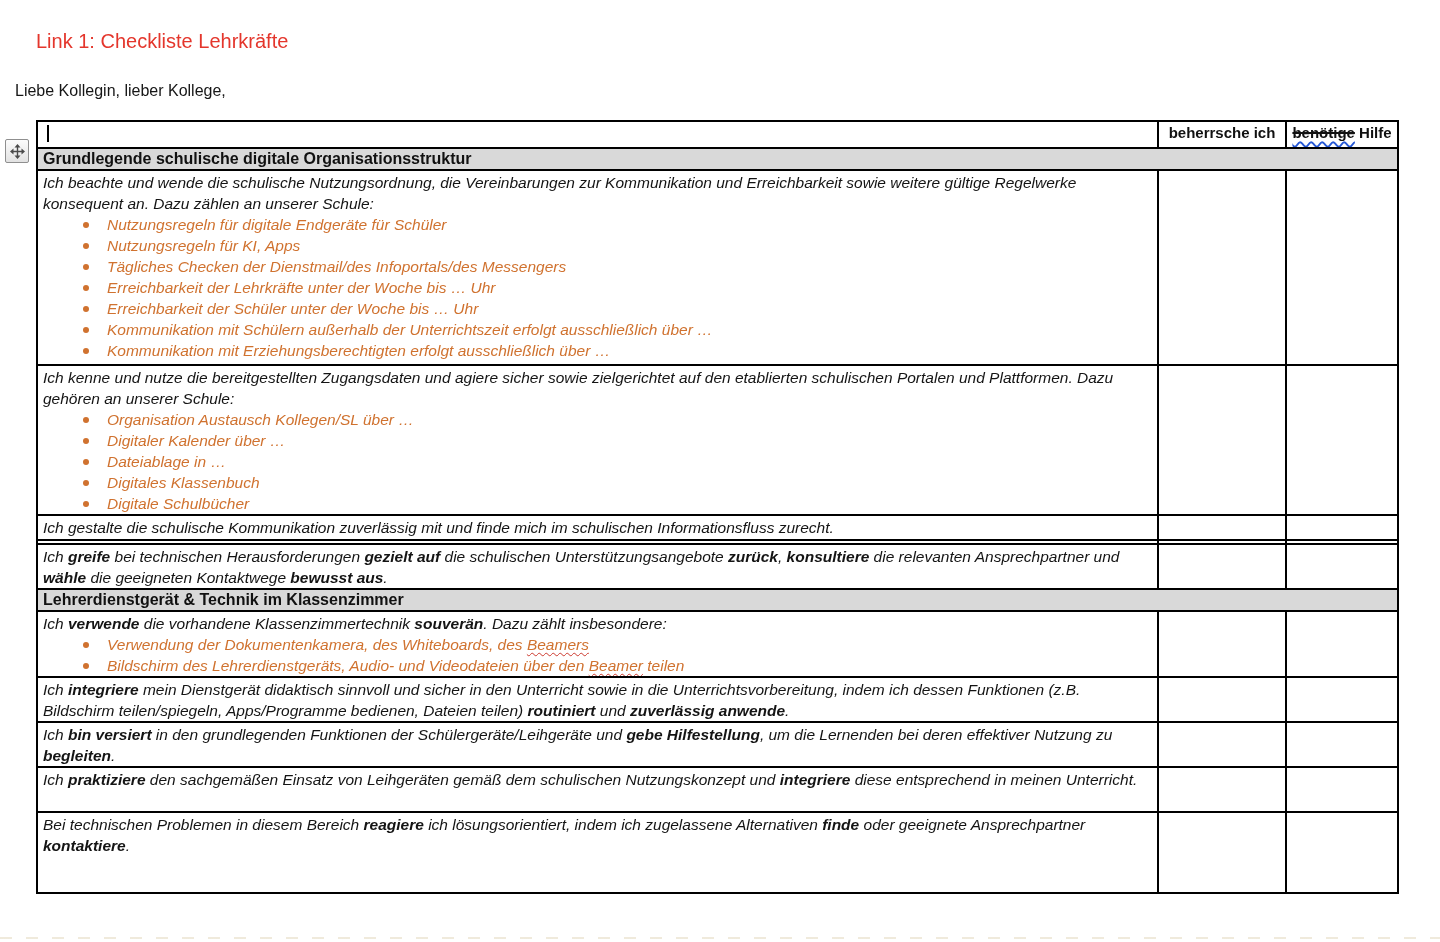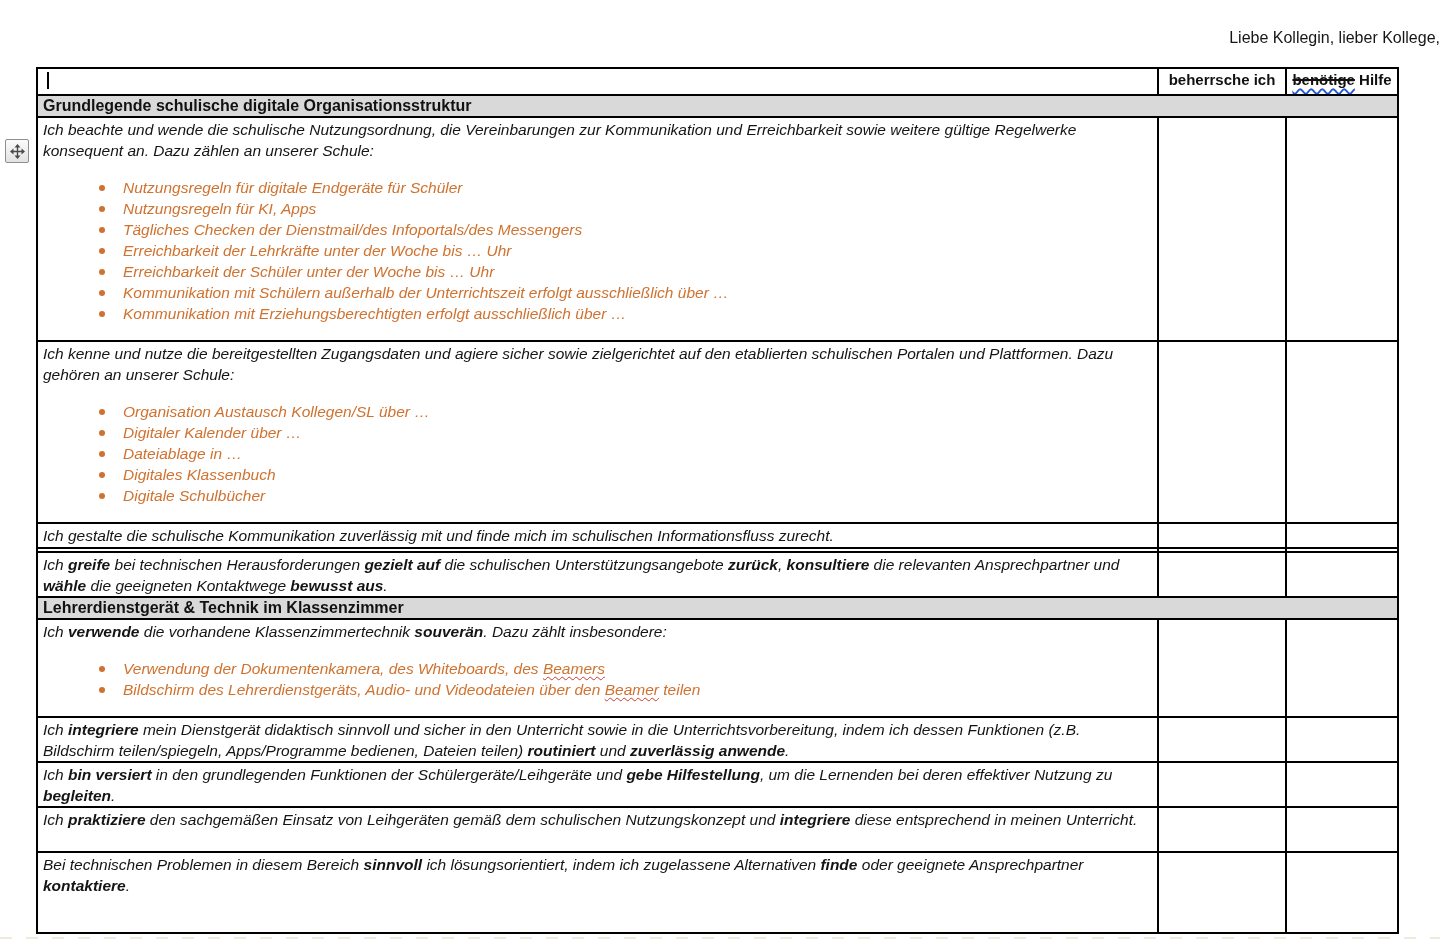--- a/index.html
+++ b/index.html
@@ -1,35 +1,35 @@
 <!DOCTYPE html>
 <html style="--title-red: #e4362c; --orange: #d0722f; --section-bg: #d9d9d9; --sq-blue: #2457d6; --sq-red: #cc3a2f;"><head>
 <meta charset="utf-8">
 <style>
   html,body { margin:0; padding:0; }
   .page {
     position:relative; width:1440px; height:942px; background:#ffffff;
     font-family:"Liberation Sans", sans-serif; color:#111; overflow:hidden;
   }
   .title { margin:0; padding:30px 0 0 36px; font-size:20px; font-weight:400; color:var(--title-red,#e4362c); }
-  .para  { margin:0; padding-left:36px; font-size:16px; line-height:20px; color:#161616;text-align:right; }
+  .para  { margin:0; padding-left:15px; font-size:16px; line-height:20px; color:#161616; }
   .para.greeting { margin-top:28px; }
   .para.intro    { margin-top:18px; }
 
   table.checklist { margin:19px 0 0 36px; border-collapse:collapse; table-layout:fixed; width:1361px; }
   .checklist td { border:2px solid #000; vertical-align:top; overflow:hidden; }
   col.c1 { width:1121px; } col.c2 { width:128px; } col.c3 { width:112px; }
 
   td.hdr { font-weight:bold; font-size:15px; text-align:center; height:22px; line-height:22px; padding:0 2px; font-style:normal; }
   td.hdr-item { height:22px; padding:0; }
   td.section { background:var(--section-bg,#d9d9d9); font-weight:bold; font-size:16px; line-height:20px; padding:0 5px; font-style:normal;margin-left:40px; }
   td.item { font-style:italic; font-size:15.5px; line-height:21px; padding:1px 6px 0 5px; color:#141414; }
   td.spacer { padding:0; }
 
-  ul.bullets { margin:16px; padding:0 0 0 39px; list-style:none; color:var(--orange,#d0722f); }
+  ul.bullets { margin:0; padding:0 0 0 39px; list-style:none; color:var(--orange,#d0722f); }
   ul.bullets li { position:relative; padding-left:25px; }
   ul.bullets li::before { content:""; position:absolute; left:1px; top:8px; width:6px; height:6px; border-radius:50%; background:currentColor; }
 
   .b { font-weight:bold; }
   .wavy-red  { text-decoration-line:underline; text-decoration-style:wavy; text-decoration-color:var(--sq-red,#cc3a2f); text-decoration-thickness:1px; text-underline-offset:2px; }
   .wavy-blue { text-decoration-line:underline; text-decoration-style:wavy; text-decoration-color:var(--sq-blue,#2457d6); text-decoration-thickness:2px; text-underline-offset:3px; }
   .strike { text-decoration:line-through; text-decoration-thickness:1.5px; }
 
   .caret { display:inline-block; width:1.5px; height:17px; background:#000; margin:2px 0 0 4px; animation:blink 1.1s steps(1) infinite; }
   @keyframes blink { 50% { opacity:0; } }
@@ -40,20 +40,21 @@
   .move-handle svg { display:block; }
 
   .page-dashes { position:absolute; left:0; right:0; bottom:3px; height:2px;
     background:repeating-linear-gradient(90deg, #ece5d3 0 12px, transparent 12px 26px); opacity:.8; }
 </style>
 </head>
 <body>
 
 <div class="page">
 
+  <h1 class="title">Link 1: Checkliste Lehrkräfte</h1>
   <p class="para greeting">Liebe Kollegin, lieber Kollege,</p>
 
   <div class="move-handle" title="">
     <svg width="15" height="15" viewBox="0 0 15 15">
       <path fill="#4a4a4a" d="M7.5 0 L10.5 3.5 L8.2 3.5 L8.2 6.8 L11.5 6.8 L11.5 4.5 L15 7.5 L11.5 10.5 L11.5 8.2 L8.2 8.2 L8.2 11.5 L10.5 11.5 L7.5 15 L4.5 11.5 L6.8 11.5 L6.8 8.2 L3.5 8.2 L3.5 10.5 L0 7.5 L3.5 4.5 L3.5 6.8 L6.8 6.8 L6.8 3.5 L4.5 3.5 Z"></path>
     </svg>
   </div>
 
   <table class="checklist">
     <colgroup>
@@ -151,21 +152,21 @@
         </tr>
         <tr>
           <td class="item" style="height: 42px;">
             <div><span>Ich </span><span class="b">praktiziere</span><span> den sachgemäßen Einsatz von Leihgeräten gemäß dem schulischen Nutzungskonzept und </span><span class="b">integriere</span><span> diese entsprechend in meinen Unterricht.</span></div>
           </td>
           <td class="check"></td>
           <td class="check"></td>
         </tr>
         <tr>
           <td class="item" style="height: 78px;">
-            <div><span>Bei technischen Problemen in diesem Bereich </span><span class="b">sinnvoll</span><span> ich lösungsorientiert, indem ich zugelassene Alternativen </span><span class="b">finde</span><span> oder geeignete Ansprechpartner </span><span class="b">kontaktiere</span><span>.</span></div>
+            <div><span>Bei technischen Problemen in diesem Bereich </span><span class="b">reagiere</span><span> ich lösungsorientiert, indem ich zugelassene Alternativen </span><span class="b">finde</span><span> oder geeignete Ansprechpartner </span><span class="b">kontaktiere</span><span>.</span></div>
           </td>
           <td class="check"></td>
           <td class="check"></td>
         </tr>
       </tbody>
   </table>
 
   <div class="page-dashes"></div>
 </div>
 

